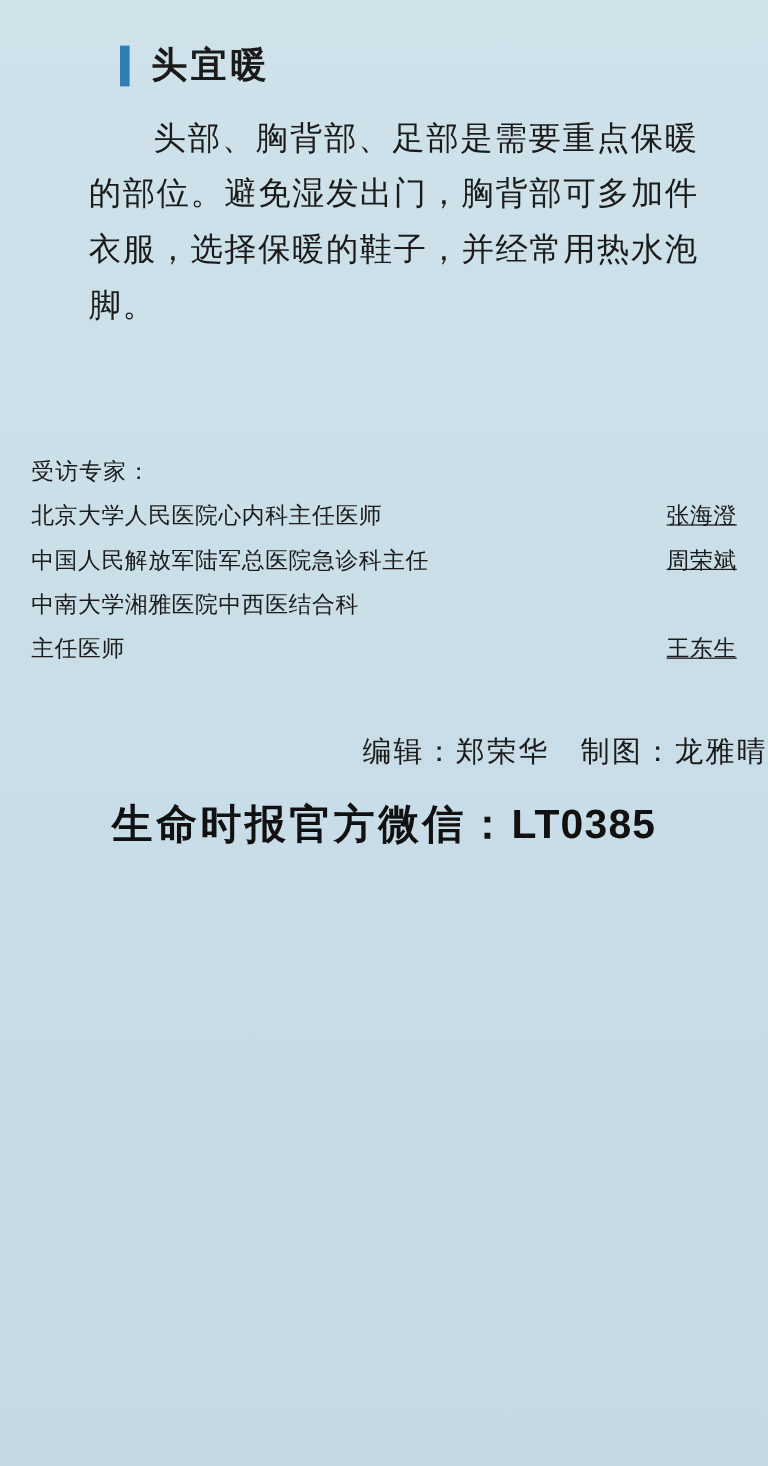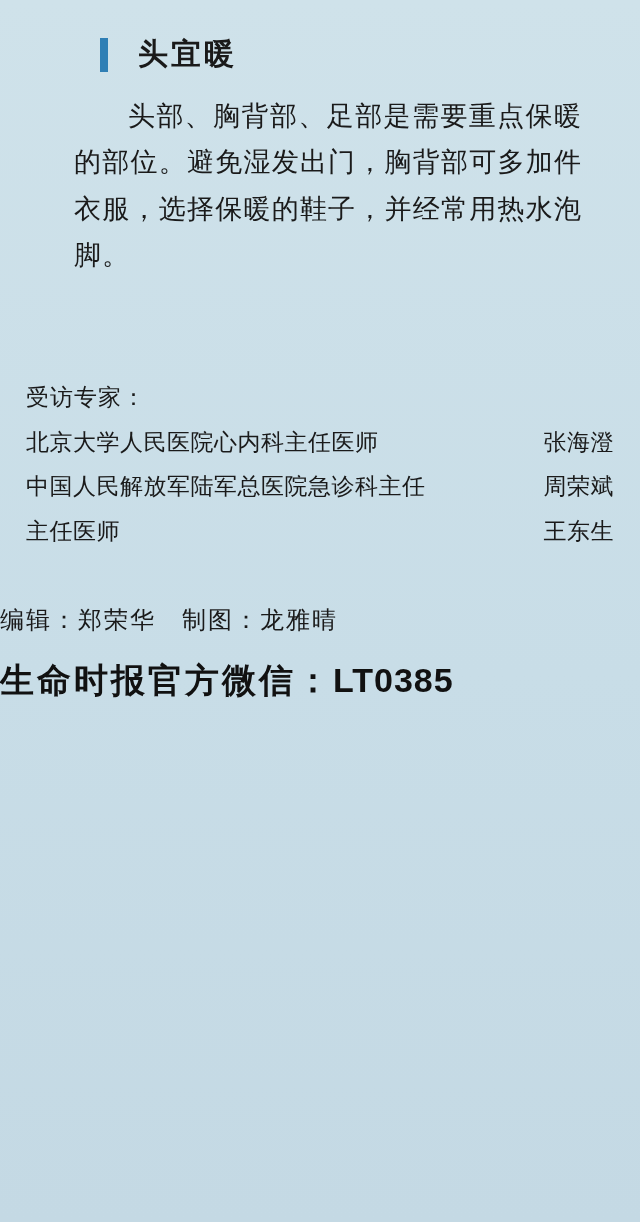--- a/index.html
+++ b/index.html
@@ -39,69 +39,69 @@
     background: #2f7fb5;
     margin-right: 18px;
     flex: 0 0 auto;
   }
   .section-title {
     font-family: "DejaVu Sans", sans-serif;
     font-size: 30px;
     font-weight: bold;
     letter-spacing: 3px;
     color: #1a1a1a;
-    margin-left: 12px;
   }
   .section-body {
     margin: 18px 28px 0 44px;
     font-family: "DejaVu Serif", serif;
     font-size: 27px;
     line-height: 1.72;
     text-align: justify;
     text-indent: 2em;
     color: #1a1a1a;
     letter-spacing: 1px;
   }
 
   .sec1 { padding-top: 34px; }
   .sec2 { padding-top: 72px; }
 
   
   .experts {
     margin: 96px 26px 0 26px;
     font-family: "DejaVu Sans", sans-serif;
-    font-size: 23px;
+    font-size: 19px;
     color: #1a1a1a;
     line-height: 1.95;
   }
   .experts-label {
     letter-spacing: 1px;
   }
   .expert-row {
     display: flex;
     justify-content: space-between;
     align-items: baseline;
     white-space: nowrap;
   }
   .expert-org { letter-spacing: 0.5px; }
-  .expert-name { letter-spacing: 0.5px; padding-left: 16px; }
+  .expert-name { letter-spacing: 0.5px; padding-left: 16px; text-decoration: underline; }
 
   
   .credits {
     margin-top: 50px;
-    text-align: left;
+    text-align: right;
     font-family: "DejaVu Sans", sans-serif;
     font-size: 24px;
     letter-spacing: 2px;
     color: #1a1a1a;
   }
   .credits .gap { display: inline-block; width: 26px; }
 
   .wechat {
     margin-top: 22px;
+    text-align: center;
     font-family: "DejaVu Sans", sans-serif;
     font-weight: bold;
     font-size: 34px;
     letter-spacing: 3px;
     color: #111;
   }
   .wechat .code {
     font-family: "Liberation Sans", sans-serif;
     font-weight: bold;
     letter-spacing: 1px;
@@ -125,20 +125,24 @@
     <div class="experts-label">受访专家：</div>
 
     <div class="expert-row">
       <span class="expert-org">北京大学人民医院心内科主任医师</span>
       <span class="expert-name">张海澄</span>
     </div>
     <div class="expert-row">
       <span class="expert-org">中国人民解放军陆军总医院急诊科主任</span>
       <span class="expert-name">周荣斌</span>
     </div>
+    <div class="expert-row no-name">
+      <span class="expert-org">中南大学湘雅医院中西医结合科</span>
+
+    </div>
     <div class="expert-row">
       <span class="expert-org">主任医师</span>
       <span class="expert-name">王东生</span>
     </div>
   </div>
 
   <div class="credits">
     <span>编辑：</span><span>郑荣华</span><span class="gap"></span><span>制图：</span><span>龙雅晴</span>
   </div>
 

